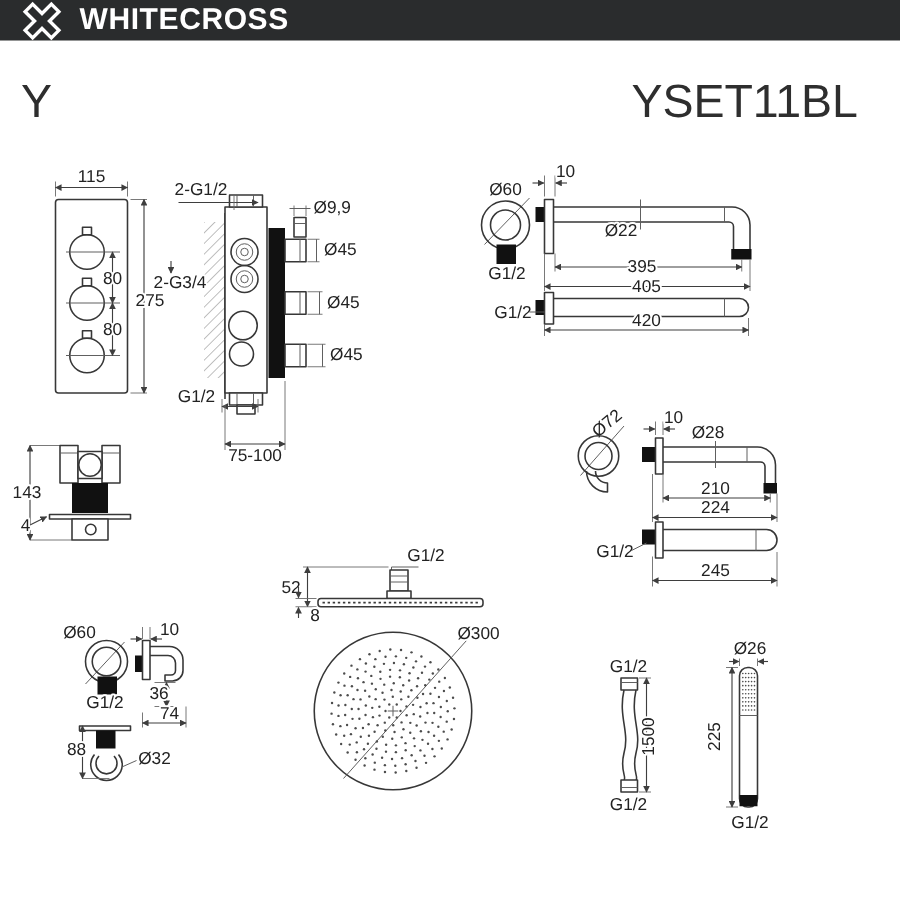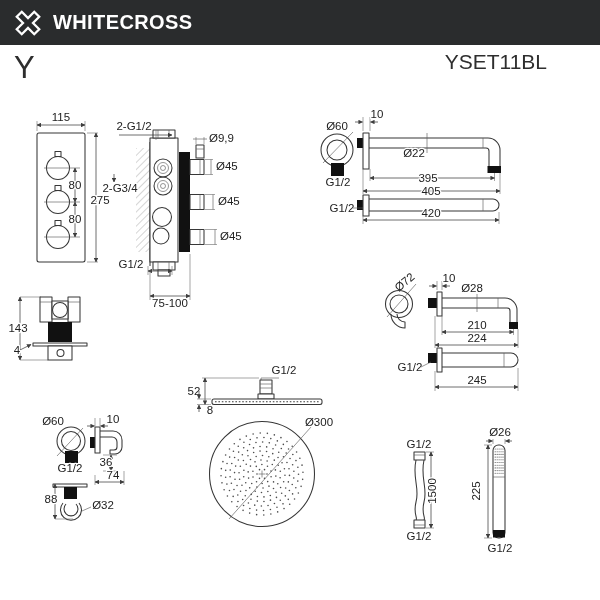--- a/index.html
+++ b/index.html
@@ -1,24 +1,24 @@
 <!DOCTYPE html>
 <html><head>
 <meta charset="utf-8">
 <style>
   html,body{margin:0;padding:0}
   body{width:600px;height:600px;position:relative;background:#fff;
        font-family:"Liberation Sans",sans-serif;overflow:hidden;
        --header-bg:#2a2c2d;--ink:#2e2e2e}
-  .hdr{position:absolute;left:0;top:0;width:600px;height:45px;background:var(--header-bg);
+  .hdr{position:absolute;left:0;top:0;width:600px;height:27px;background:var(--header-bg);
        display:flex;align-items:center}
   .logo{margin-left:12px}
   .brand{color:#fff;font-weight:bold;font-size:20px;letter-spacing:.4px;margin-left:9px}
   .series{position:absolute;left:14px;top:50px;font-size:31px;color:var(--ink)}
-  .model{position:absolute;right:53px;top:50px;font-size:21px;color:var(--ink)}
+  .model{position:absolute;right:28px;top:50px;font-size:31px;color:var(--ink)}
   svg.d{position:absolute;overflow:visible}
   .ol{fill:none;stroke:#373737;stroke-width:1.05;stroke-linejoin:round}
   .olw{fill:#fff;stroke:#373737;stroke-width:1.05;stroke-linejoin:round}
   .thin{fill:none;stroke:#5c5c5c;stroke-width:.65}
   .ext{fill:none;stroke:#6a6a6a;stroke-width:.6}
   .dim{fill:none;stroke:#3e3e3e;stroke-width:.75;marker-start:url(#arr);marker-end:url(#arr)}
   .dime{fill:none;stroke:#3e3e3e;stroke-width:.75;marker-end:url(#arr)}
   .blk{fill:#111;stroke:none}
   text{font-family:"Liberation Sans",sans-serif}
   .t{font-size:11.5px;fill:#222;paint-order:stroke;stroke:#fff;stroke-width:2.5px;

